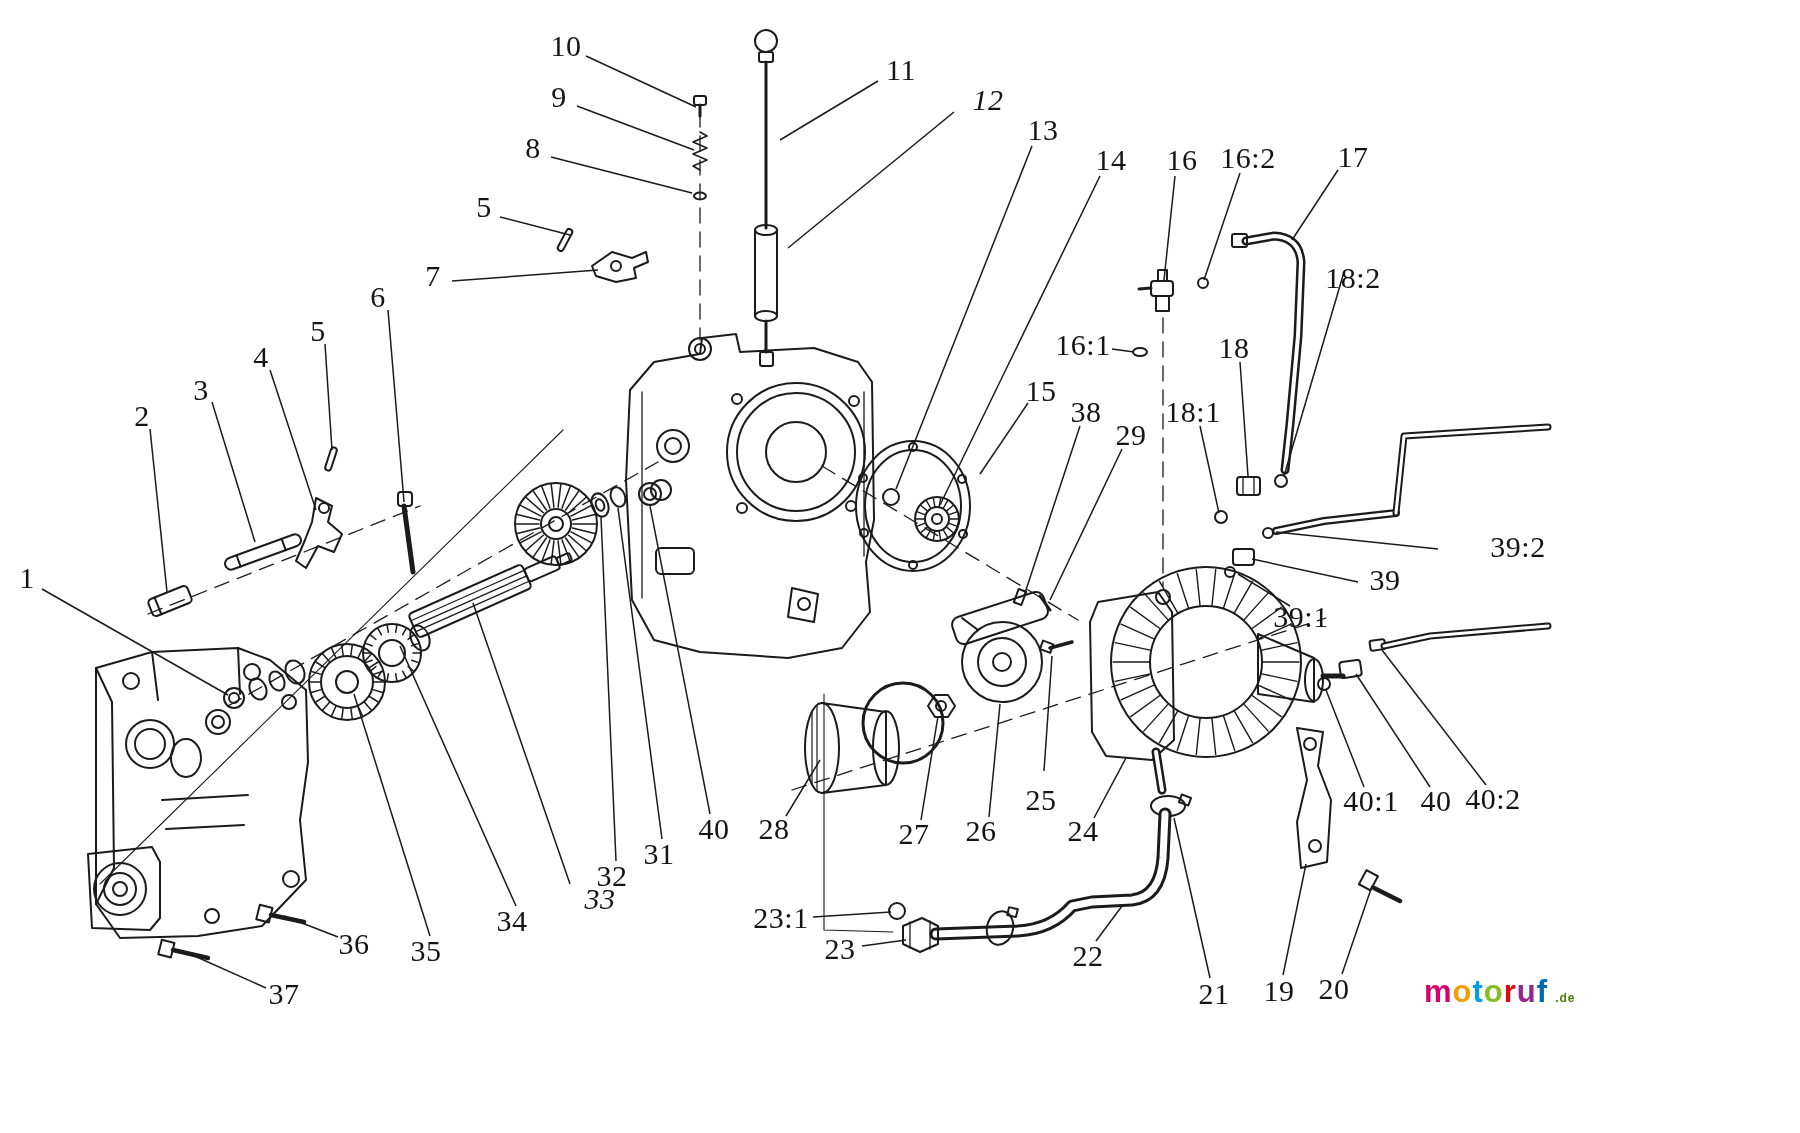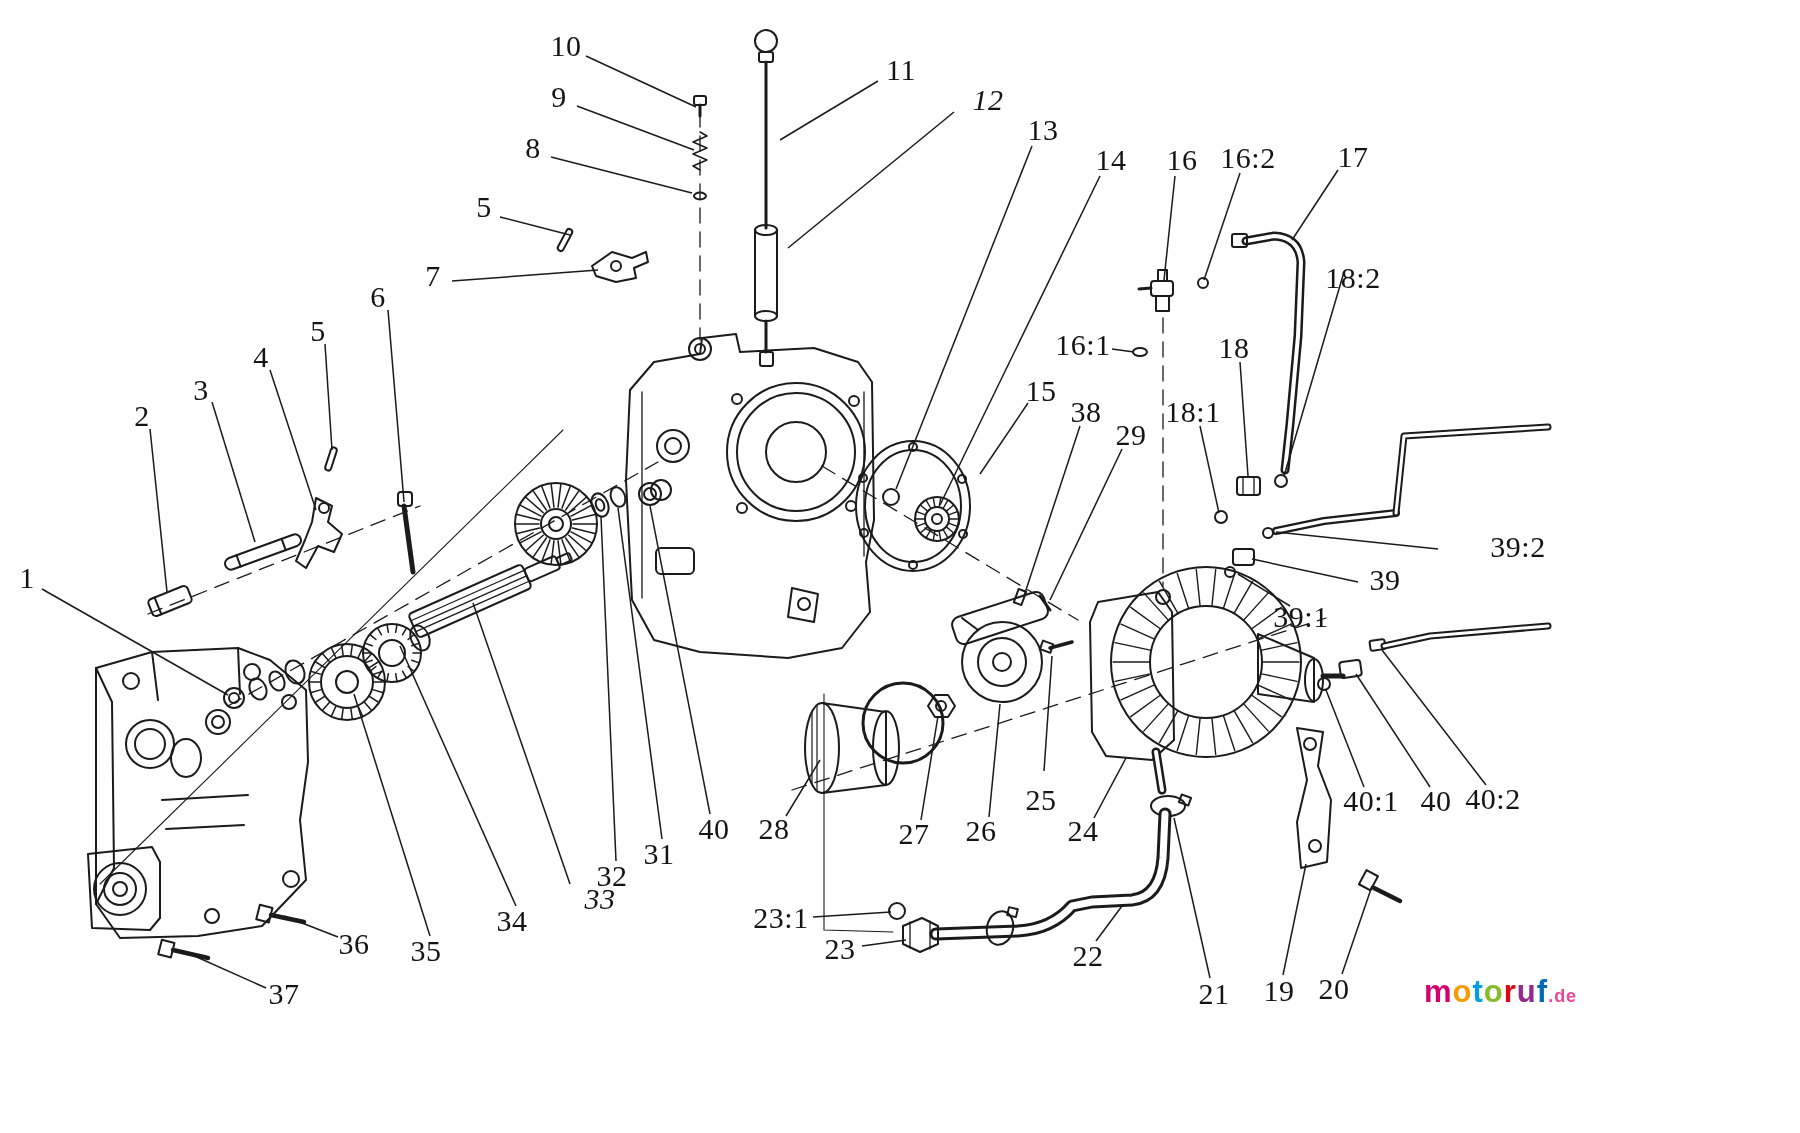--- a/index.html
+++ b/index.html
@@ -10,21 +10,21 @@
   .part-label{
     position:absolute;transform:translate(-50%,-50%);
     font-family:"Liberation Serif",serif;font-size:30px;color:#141414;
     white-space:nowrap;letter-spacing:.5px;
   }
   #watermark{
     position:absolute;left:1424px;top:974px;
     font-family:"Liberation Sans",sans-serif;font-weight:700;font-size:31px;
     letter-spacing:1px;white-space:nowrap;
   }
-  #watermark .suffix{font-size:18px;color:#ec4899;margin-left:0;font-weight:700}
+  #watermark .suffix{font-size:12px;color:#4d7c0f;margin-left:7px;font-weight:700}
 </style>
 </head>
 <body>
 
 <div id="stage">
 
   <svg id="diagram-svg" width="1800" height="1133" viewBox="0 0 1800 1133">
 
     <g id="drawing" stroke="#1b1b1b" fill="none" stroke-width="2" stroke-linejoin="round" stroke-linecap="round">
 

